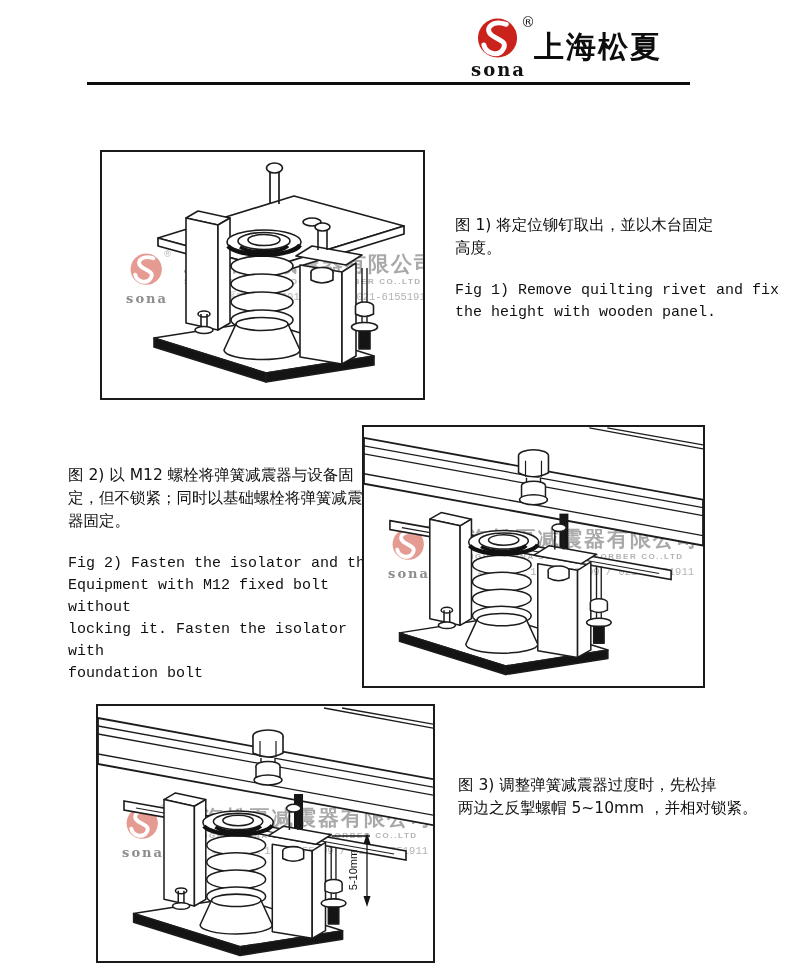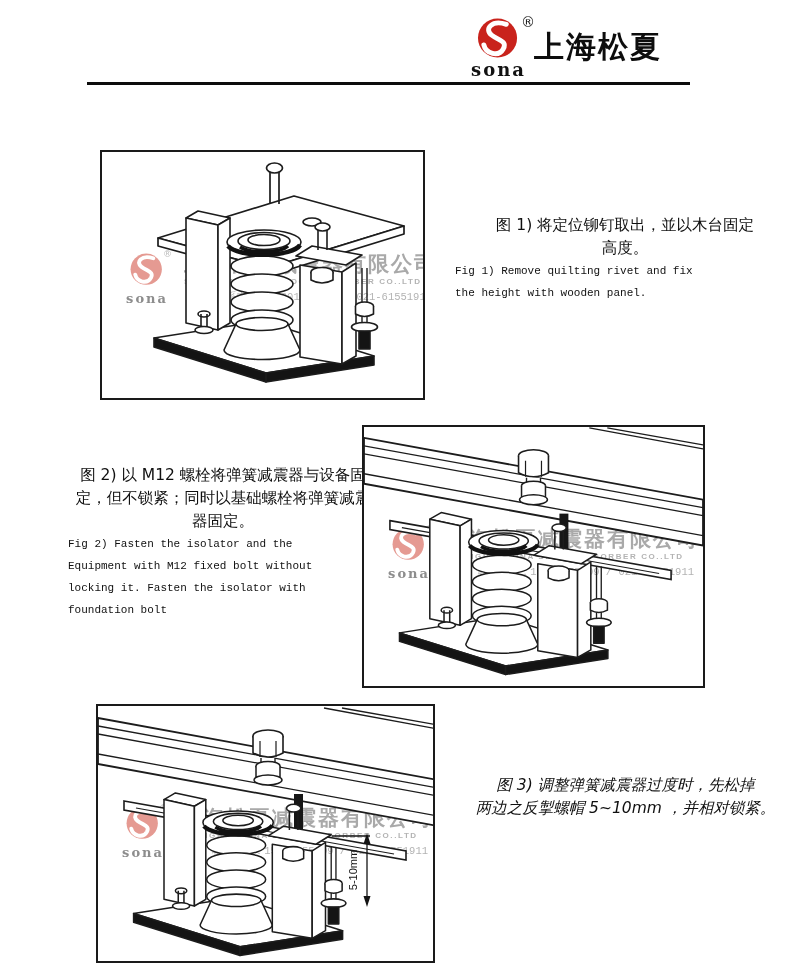--- a/index.html
+++ b/index.html
@@ -24,25 +24,25 @@
   .wm-logo{width:50px;text-align:center;position:relative;flex:none;}
   .wm-mark{width:36px;height:36px;color:#e59a92;display:block;margin:0 auto;}
   .wm-reg{position:absolute;left:41px;top:-3px;font-size:9px;color:#bcbcbc;font-family:"DejaVu Sans",sans-serif;}
   .wm-sona{font-family:"DejaVu Serif","Liberation Serif",serif;font-weight:bold;font-size:13px;color:#8d8d8d;letter-spacing:2px;margin-top:3px;}
   .wm-text{width:248px;flex:none;}
   .wm-cn{font-size:21px;line-height:24px;color:#a9a9a9;letter-spacing:2px;white-space:nowrap;font-weight:600;font-family:"DejaVu Sans",sans-serif;}
   .wm-en{font-size:8px;color:#b3b3b3;letter-spacing:1.6px;font-weight:bold;margin-top:1px;white-space:nowrap;font-family:"Liberation Sans",sans-serif;}
   .wm-phone{font-size:10.5px;color:#b3b3b3;margin-top:4px;text-align:right;white-space:nowrap;}
   
   .caption{position:absolute;}
-  .cap-cn{white-space:pre-line;font-size:15.5px;line-height:23px;font-family:"DejaVu Sans","Liberation Sans",sans-serif;color:#101010;text-align:center;}
-  .cap-en{white-space:pre-line;font-size:11px;line-height:22px;color:#101010;}
+  .cap-cn{white-space:pre-line;font-size:15.5px;line-height:23px;font-family:"DejaVu Sans","Liberation Sans",sans-serif;color:#101010;}
+  .cap-en{white-space:pre-line;font-size:15px;line-height:22px;margin-top:20px;color:#101010;}
   #cap1{left:455px;top:214px;width:340px;}
   #cap2{left:68px;top:464px;width:310px;}
-  #cap3{left:458px;top:774px;width:335px;font-style:italic;}
+  #cap3{left:458px;top:774px;width:335px;}
   .defs-svg{position:absolute;width:0;height:0;overflow:hidden;}
 </style>
 </head>
 <body>
 
 <svg class="defs-svg" xmlns="http://www.w3.org/2000/svg" aria-hidden="true">
   <defs>
     <g id="sona-mark">
       <circle cx="21" cy="22" r="20" fill="currentColor"></circle>
       <path d="M30,8 C15,3 7,13 15,19 C23,25 31,25 27,33 C22,42 9,38 7,29" stroke="#ffffff" stroke-width="5" fill="none" stroke-linecap="round"></path>

